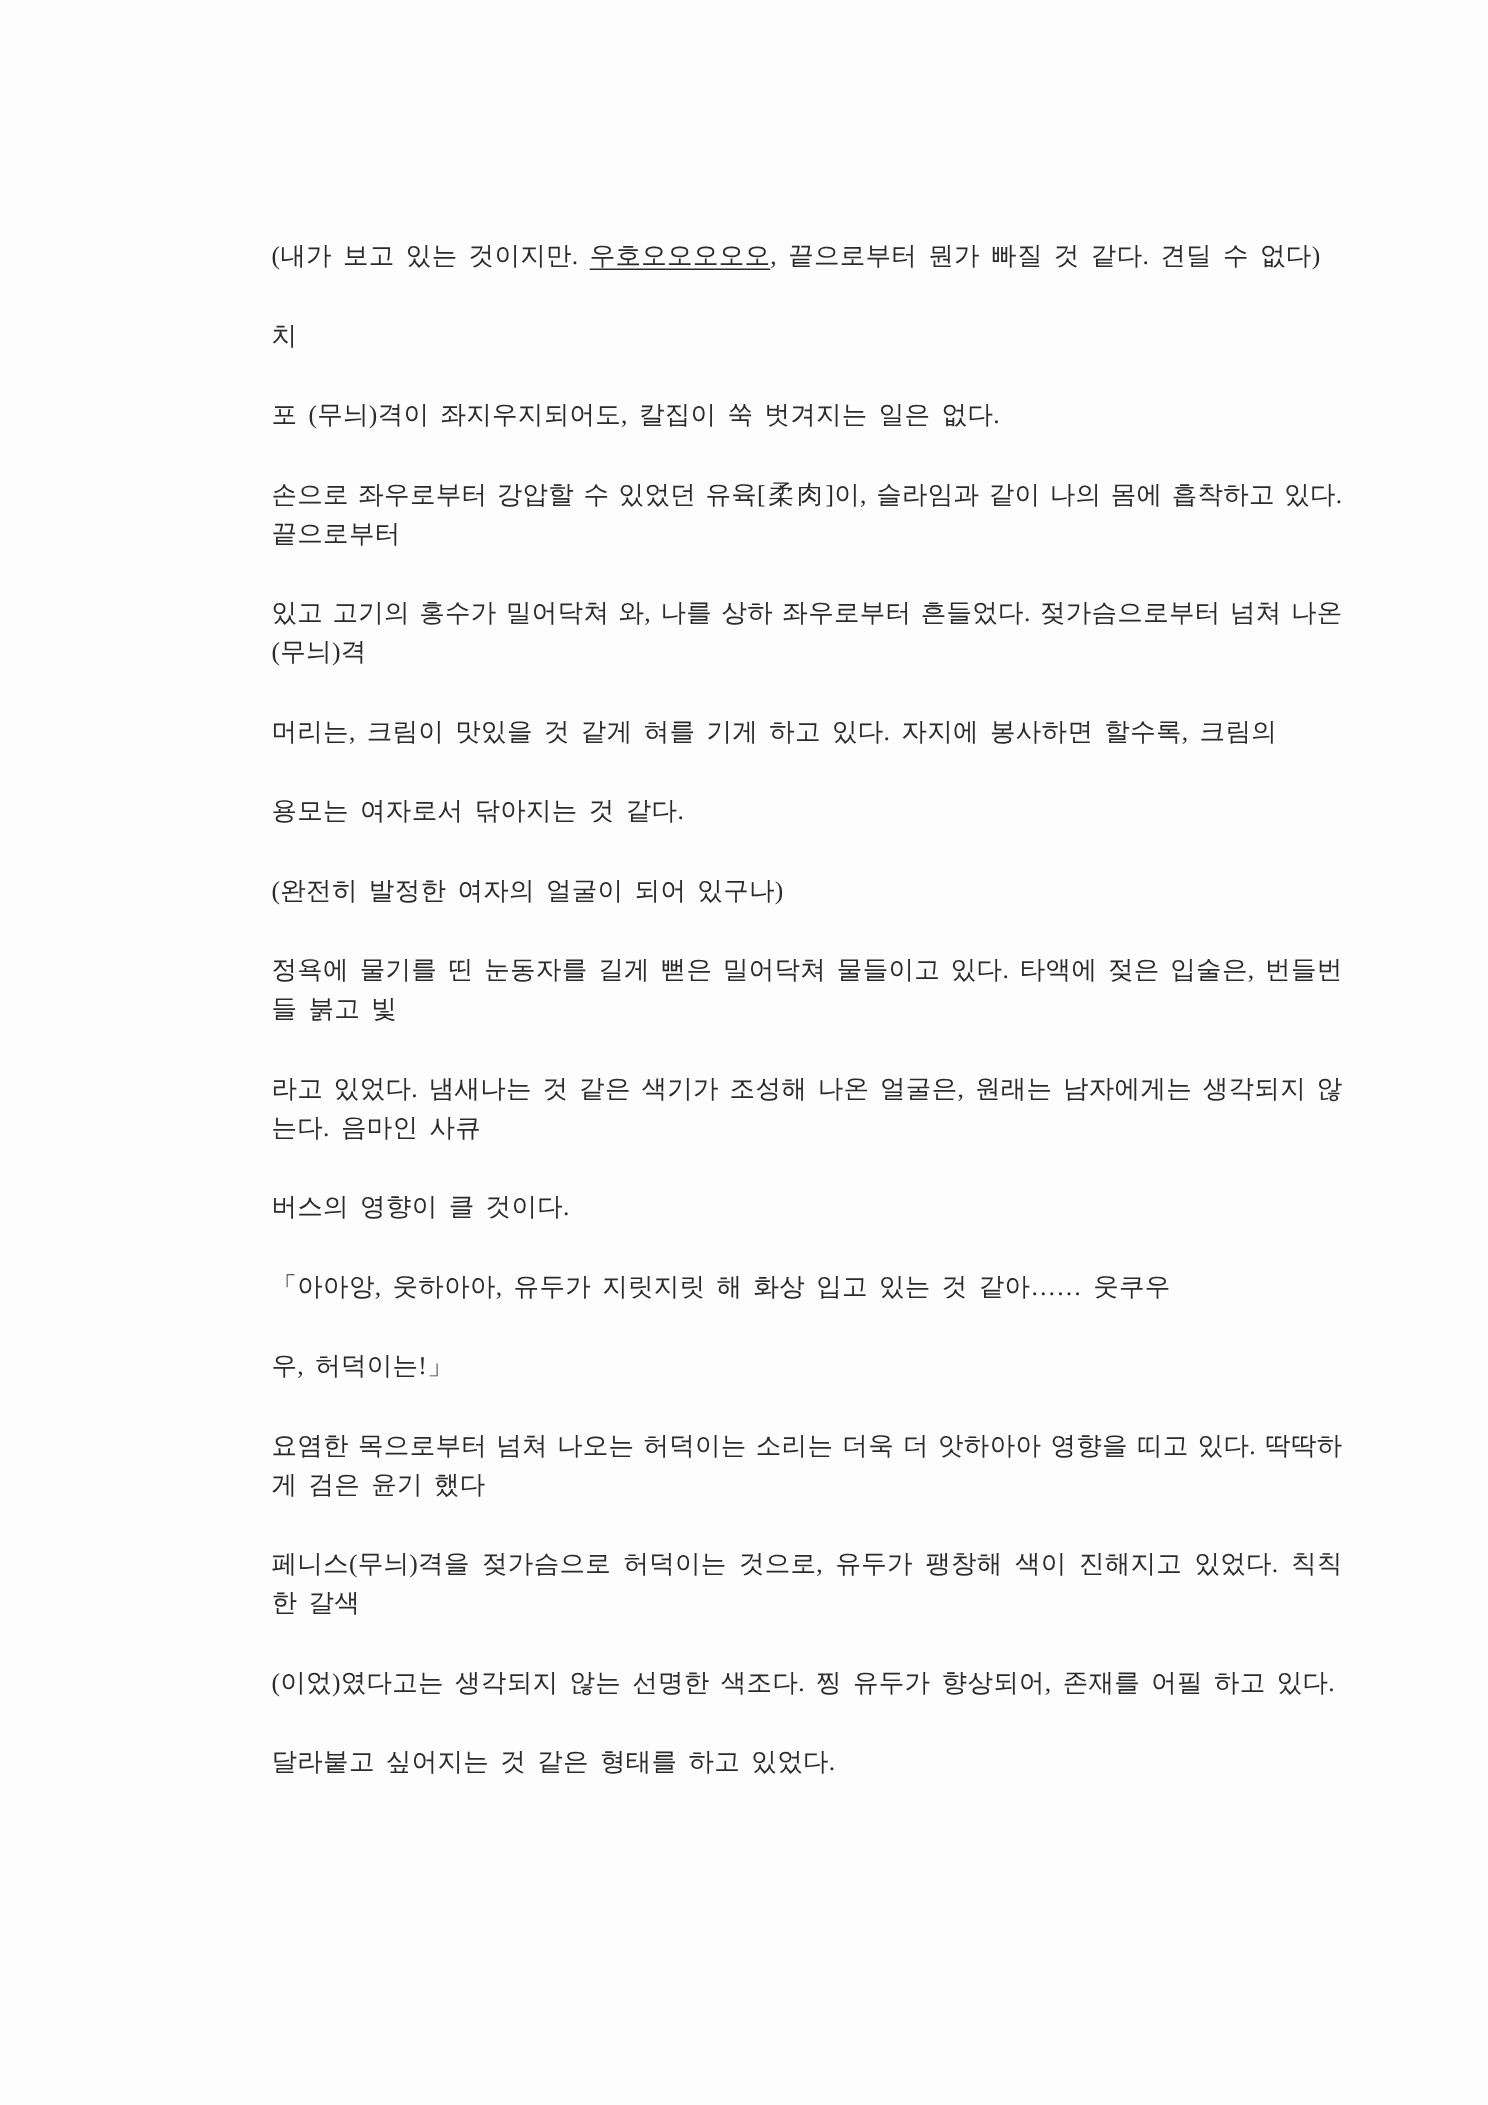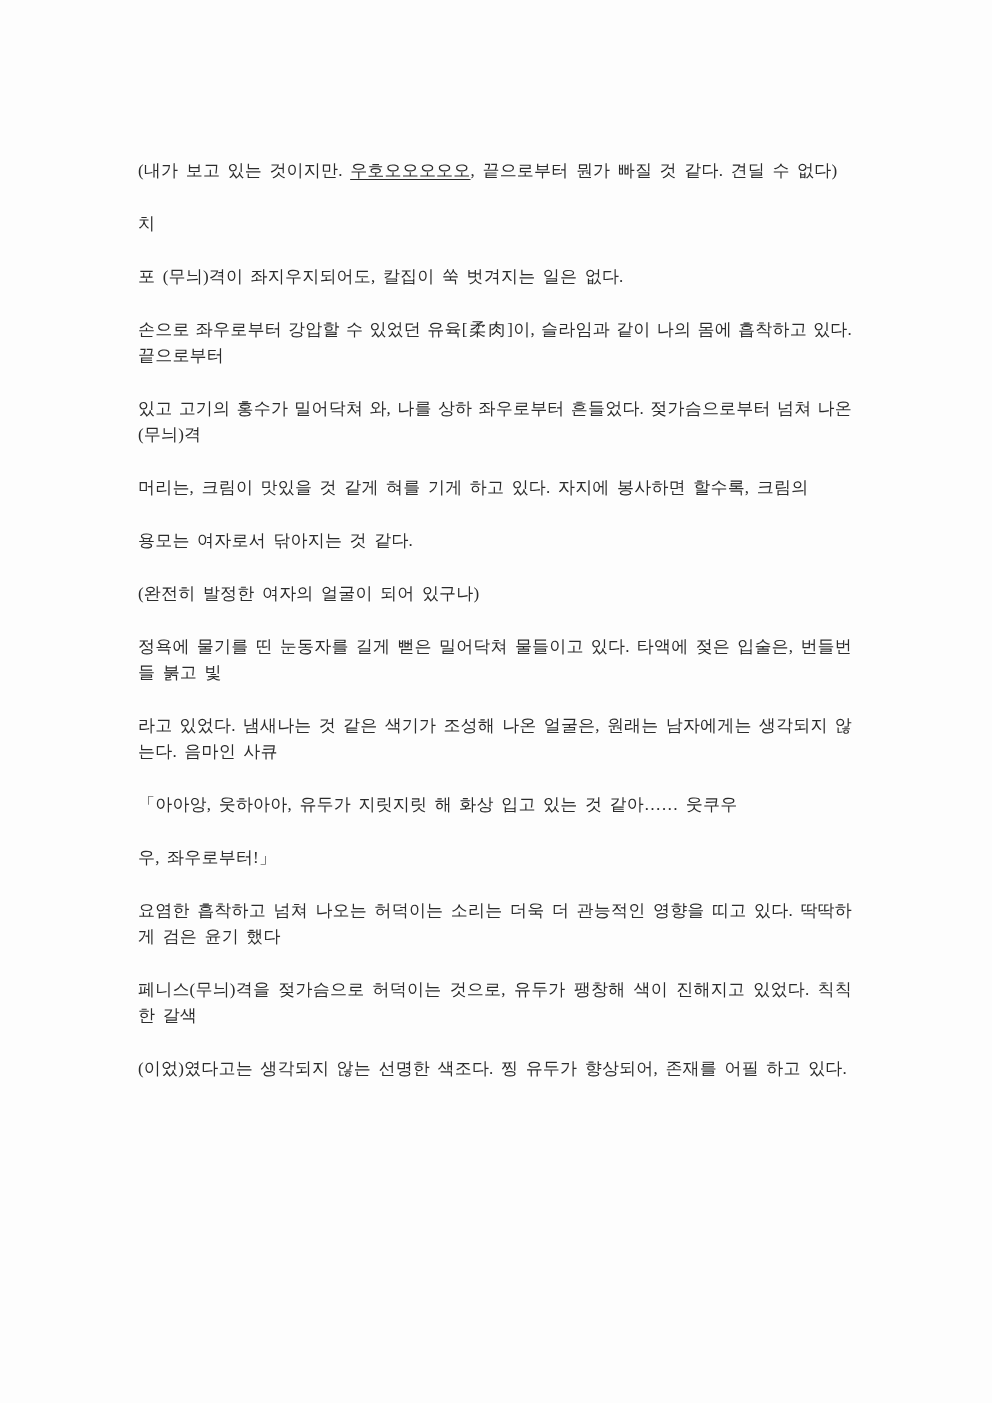--- a/index.html
+++ b/index.html
@@ -11,20 +11,21 @@
     width: 992px;
     height: 1403px;
     overflow: hidden;
     font-family: "Liberation Serif", "DejaVu Serif", serif;
     color: #2b2b2b;
   }
   .doc {
     box-sizing: content-box;
     width: 714px;
     padding: 158px 77px 0 138px;
+    margin-left: 43px;
   }
   .para {
     margin: 0 0 27px 0;
   }
   .line {
     font-size: 17px;
     line-height: 26px;
     word-spacing: 3px;
     letter-spacing: 0.2px;
     text-align: left;
@@ -74,30 +75,36 @@
       </div>
       <div class="para">
         <div class="line j">정욕에 물기를 띤 눈동자를 길게 뻗은 밀어닥쳐 물들이고 있다. 타액에 젖은 입술은, 번들번</div>
         <div class="line">들 붉고 빛</div>
       </div>
       <div class="para">
         <div class="line j">라고 있었다. 냄새나는 것 같은 색기가 조성해 나온 얼굴은, 원래는 남자에게는 생각되지 않</div>
         <div class="line">는다. 음마인 사큐</div>
       </div>
       <div class="para">
+        <div class="line">버스의 영향이 클 것이다.</div>
+      </div>
+      <div class="para">
         <div class="line">「아아앙, 웃하아아, 유두가 지릿지릿 해 화상 입고 있는 것 같아…… 웃쿠우</div>
       </div>
       <div class="para">
-        <div class="line">우, 좌우로부터!」</div>
+        <div class="line">우, 허덕이는!」</div>
       </div>
       <div class="para">
-        <div class="line j">요염한 흡착하고 넘쳐 나오는 허덕이는 소리는 더욱 더 관능적인 영향을 띠고 있다. 딱딱하</div>
+        <div class="line j">요염한 목으로부터 넘쳐 나오는 허덕이는 소리는 더욱 더 앗하아아 영향을 띠고 있다. 딱딱하</div>
         <div class="line">게 검은 윤기 했다</div>
       </div>
       <div class="para">
         <div class="line j">페니스(무늬)격을 젖가슴으로 허덕이는 것으로, 유두가 팽창해 색이 진해지고 있었다. 칙칙</div>
         <div class="line">한 갈색</div>
       </div>
       <div class="para">
         <div class="line">(이었)였다고는 생각되지 않는 선명한 색조다. 찡 유두가 향상되어, 존재를 어필 하고 있다.</div>
       </div>
+      <div class="para">
+        <div class="line">달라붙고 싶어지는 것 같은 형태를 하고 있었다.</div>
+      </div>
     </div>
 </div>
 
 </body></html>

